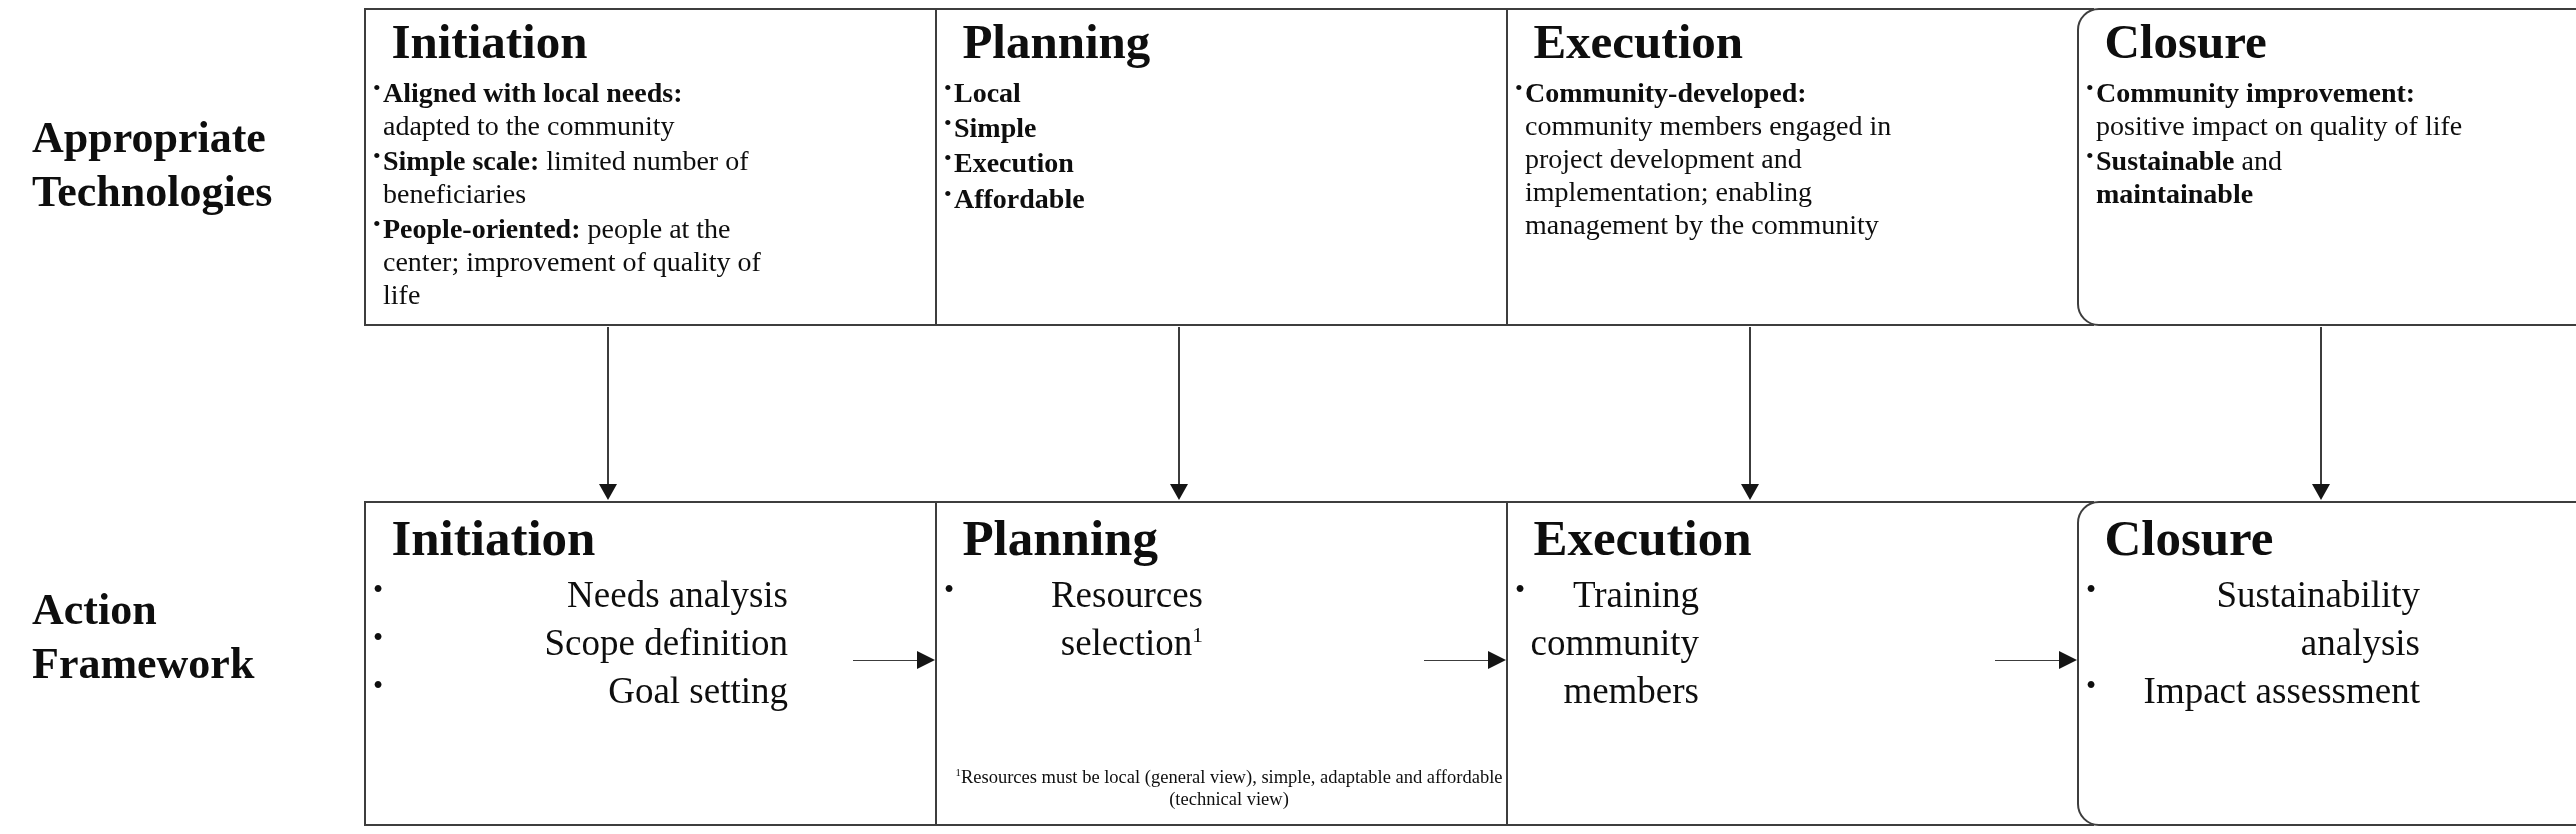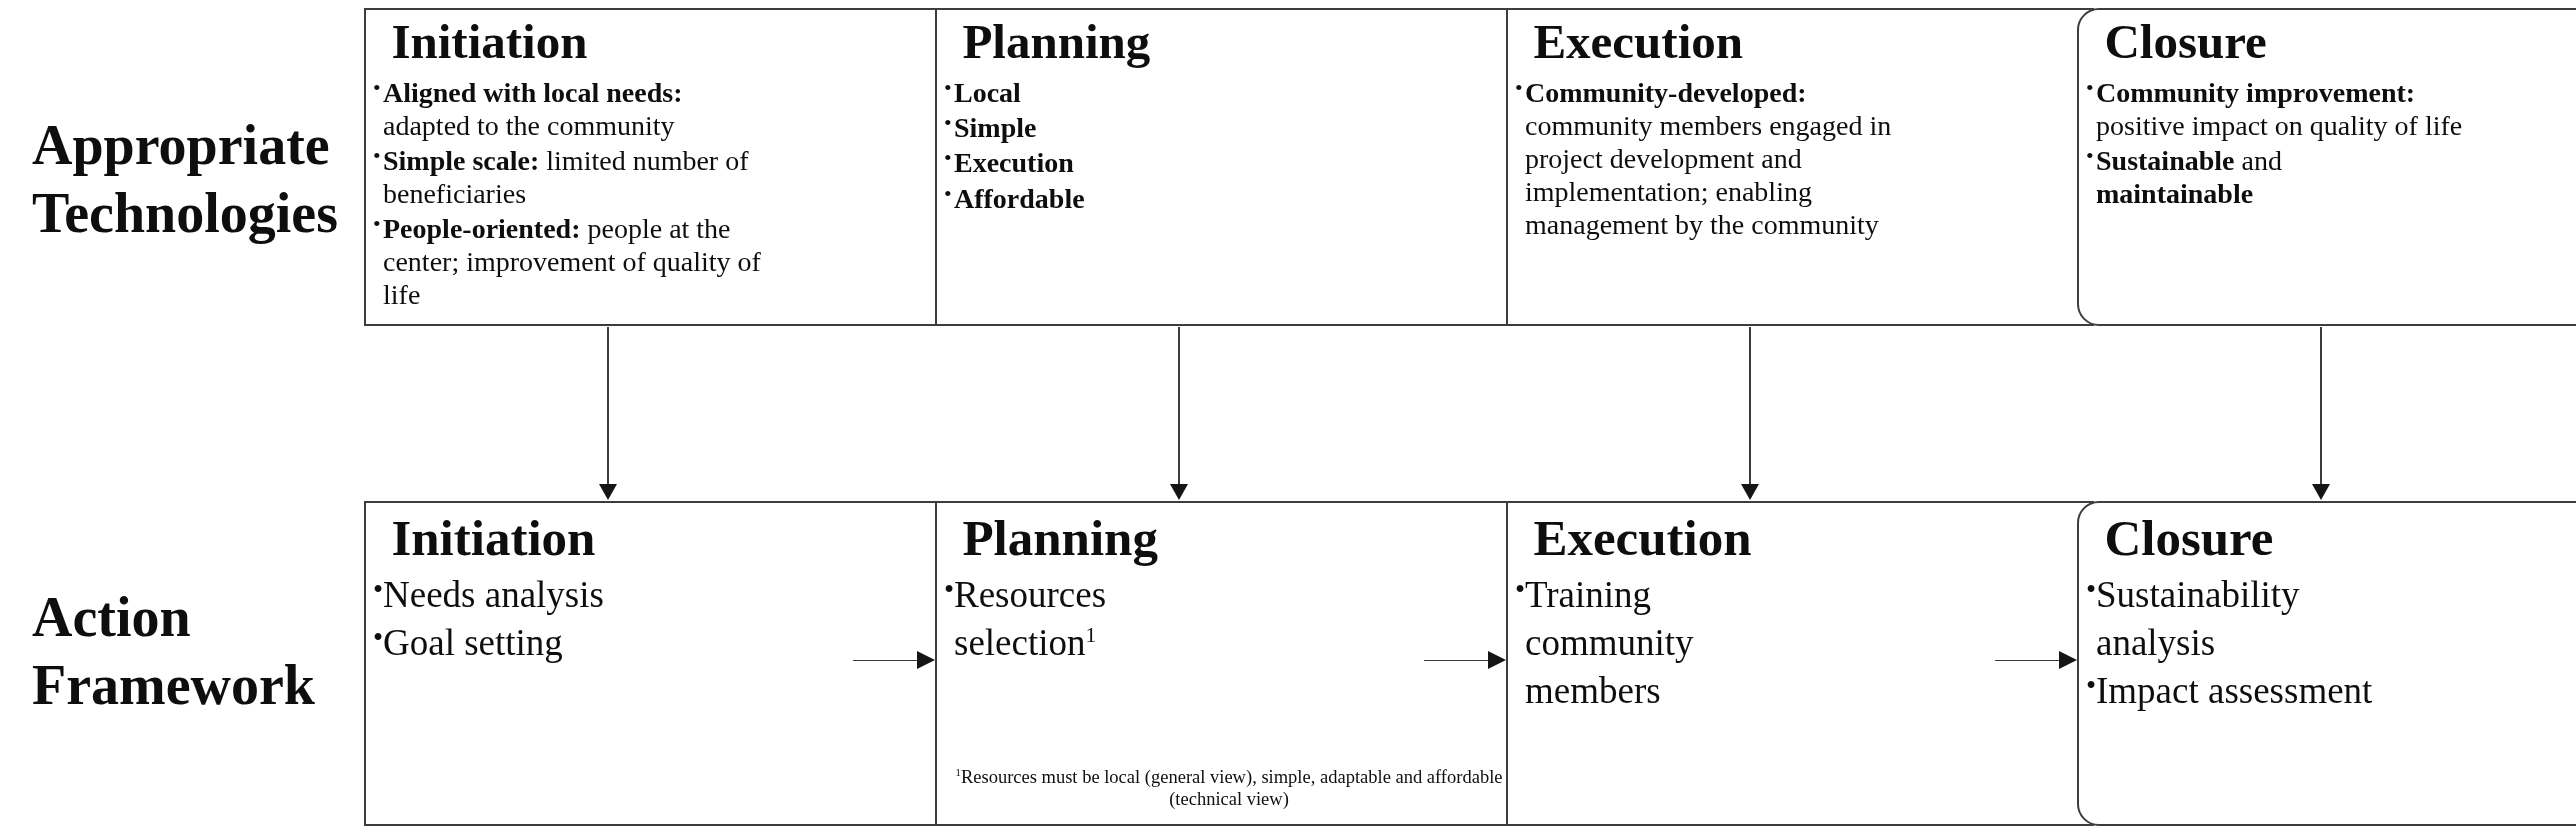--- a/index.html
+++ b/index.html
@@ -15,21 +15,21 @@
     font-family: "Liberation Serif", "DejaVu Serif", serif;
     color: #0e0e0e;
     overflow: hidden;
   }
 
   
   .side-label {
     position: absolute;
     left: 32px;
     width: 333px;
-    font-size: 56px;
+    font-size: 44px;
     font-weight: bold;
     line-height: 1.22;
   }
   .side-label--top { top: 111px; }
   .side-label--bottom { top: 583px; }
   .label-line { display: block; }
 
   
   .col1 { left: 364px; }
   .col2 { left: 935px; }
@@ -54,21 +54,21 @@
     line-height: 1.08;
   }
   .box--top .box-title { font-size: 49px; }
   .box--bottom .box-title { margin-top: 8px; font-size: 51px; }
 
   .bullets {
     list-style: none;
     margin: 7px 17.4px 0 0;
     padding: 0;
   }
-  .box--bottom .bullets { margin-top: 4.6px; }
+  .box--bottom .bullets { margin-top: 4.6px; text-align: right; }
   .bullets li {
     position: relative;
     padding-left: 17px;
   }
   .bullets li::before {
     content: "\2022";
     position: absolute;
     left: 7px;
     top: 0;
     font-size: 0.78em;
@@ -227,20 +227,21 @@
   </div>
   <div class="v-arrow v-arrow--c4">
     <div class="v-line"></div>
     <div class="v-head"></div>
   </div>
 
   <section class="box box--bottom col1">
     <h2 class="box-title">Initiation</h2>
     <ul class="bullets bullets--bottom">
       <li><span>Needs analysis</span><sup></sup></li>
+      <li><span>Scope definition</span><sup></sup></li>
       <li><span>Goal setting</span><sup></sup></li>
     </ul>
   </section>
 
   <section class="box box--bottom col2">
     <h2 class="box-title">Planning</h2>
     <ul class="bullets bullets--bottom">
       <li class="w430"><span>Resources selection</span><sup>1</sup></li>
     </ul>
     <div class="footnote"><sup>1</sup><span>Resources must be local (general view), simple, adaptable and affordable (technical view)</span></div>

